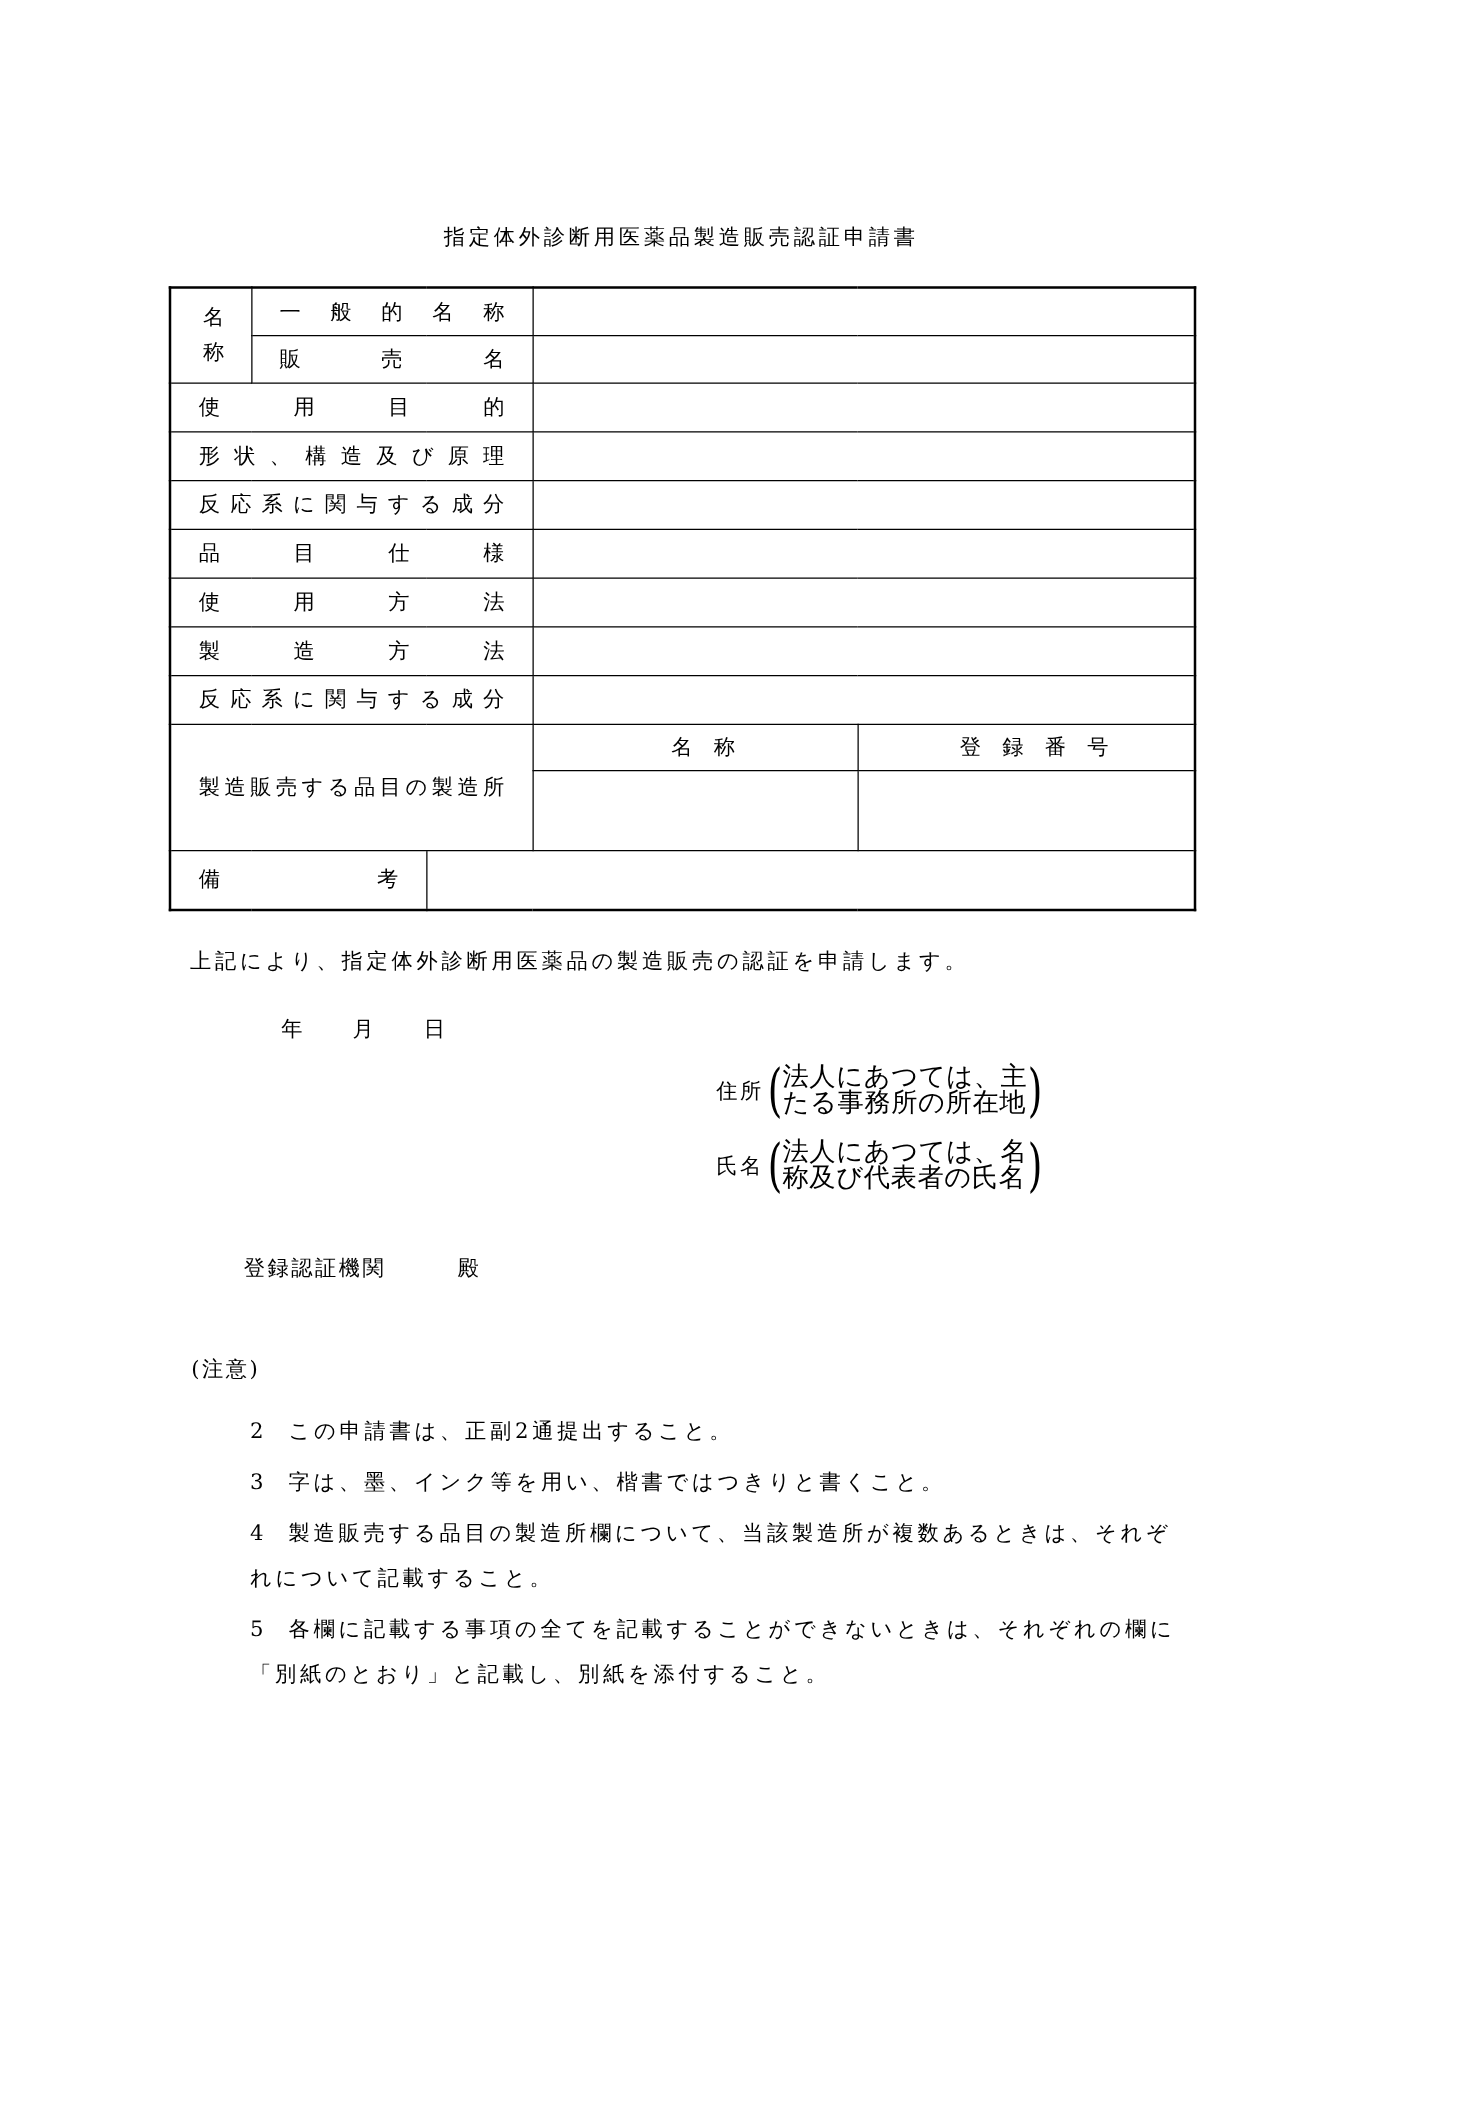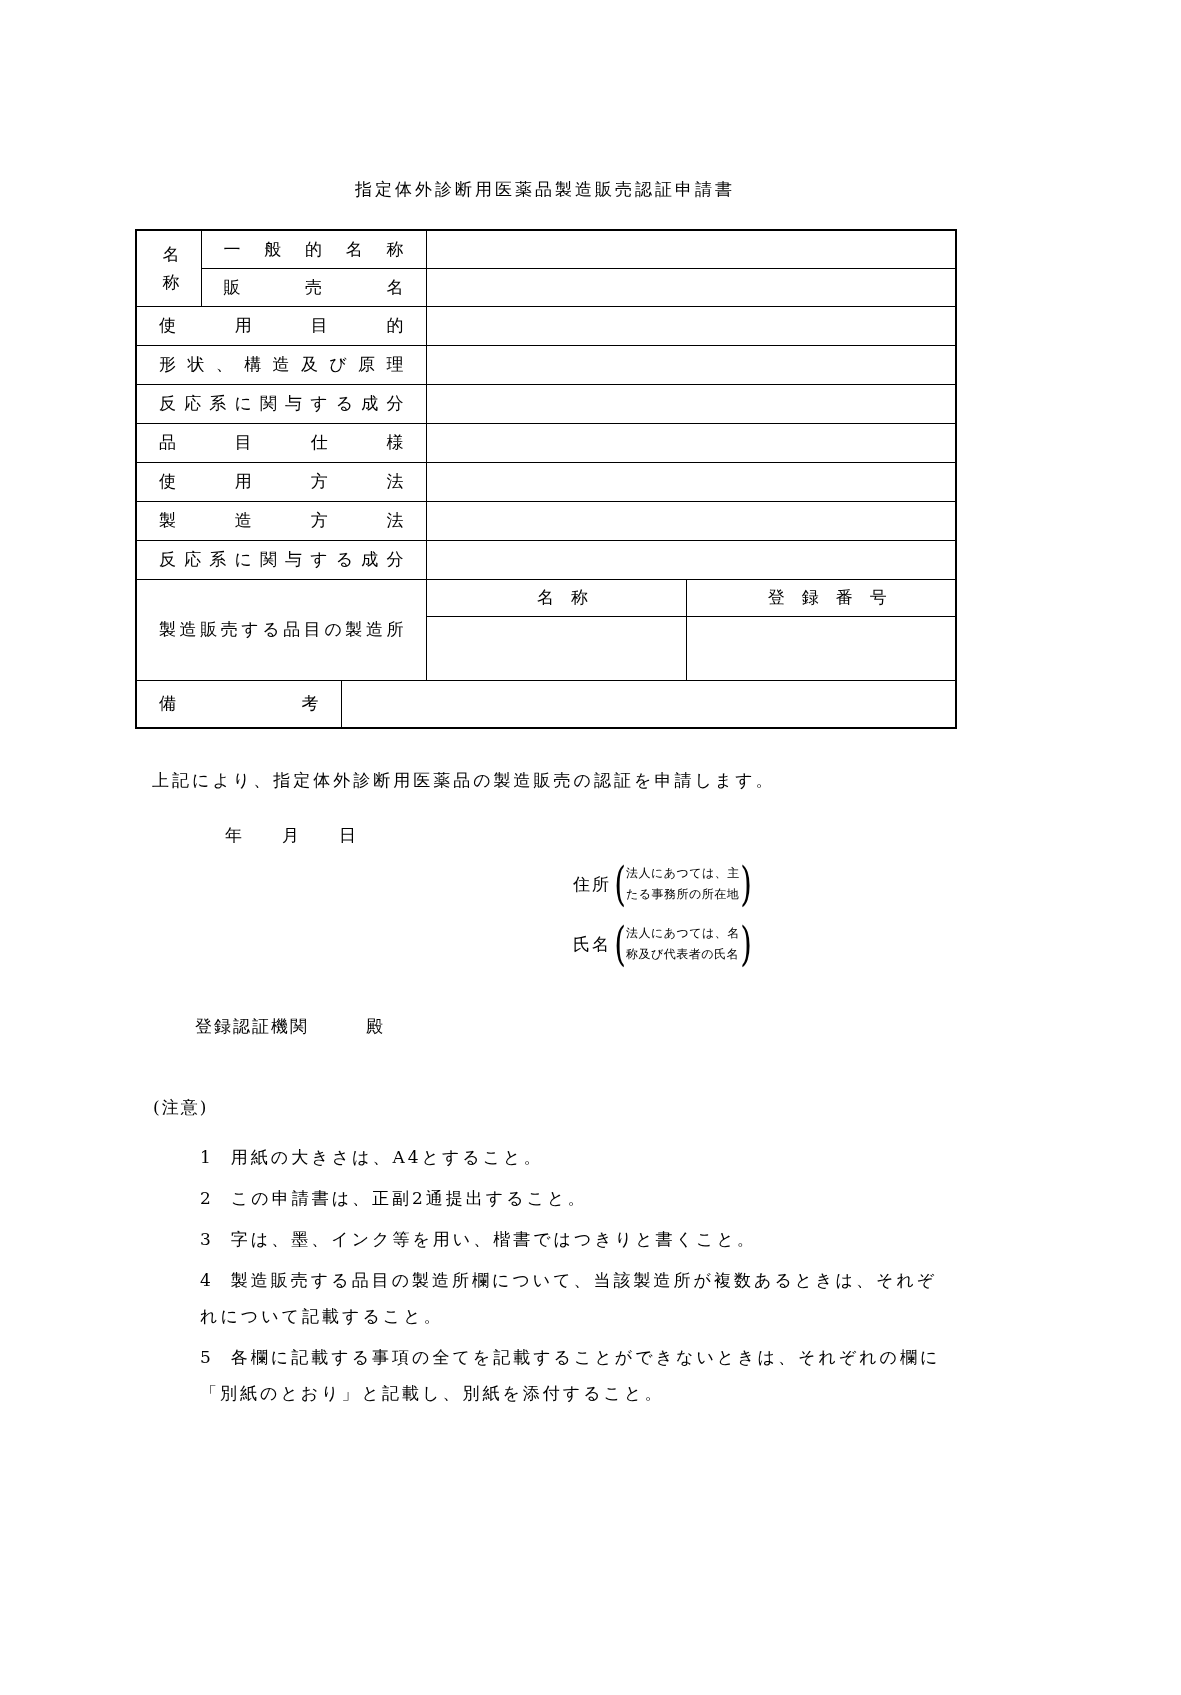--- a/index.html
+++ b/index.html
@@ -44,36 +44,36 @@
     line-height: 28px;
     text-align: right;
     word-break: break-all;
   }
   tr.r        { height: 39px; }
   tr.r-top    { height: 38px; }
   tr.r-hdr    { height: 37px; }
   tr.r-tall   { height: 64px; }
   tr.r-remarks{ height: 48px; }
 
-  .statement { margin-top: 40px; letter-spacing: 3px; text-indent: 1em; font-family: Liberation Mono, monospace; }
+  .statement { margin-top: 28px; letter-spacing: 3px; text-indent: 1em; font-family: Liberation Mono, monospace; }
   .date-line { margin-top: 32px; margin-left: 90px; letter-spacing: 2px; }
 
   .sig { margin-left: 438px; margin-top: 14px; display: flex; align-items: center; }
   .sig-label { letter-spacing: 2px; margin-right: 3px; white-space: nowrap; }
   .big-paren {
     display: inline-block;
     font-size: 46px;
     line-height: 1;
     transform: scaleX(0.65);
     margin: 0 -3px;
   }
   .paren-lines {
     display: inline-flex;
     flex-direction: column;
-    font-size: 12px;
+    font-size: 21px;
     line-height: 21px;
     letter-spacing: 0.5px;
     white-space: nowrap;
   }
 
   .recipient { margin-top: 48px; margin-left: 60px; letter-spacing: 2px; }
   .notes-heading { margin-top: 58px; margin-left: 18px; letter-spacing: 2px; }
   .notes { margin-top: 20px; margin-left: 65px; width: 755px; }
   .note { letter-spacing: 3px; line-height: 36px; margin-bottom: 5px; }
   .note-num { margin-right: 17px; }
@@ -172,23 +172,20 @@
     </span>
     <span class="big-paren">)</span>
   </div>
 
   <div class="recipient">登録認証機関　　　殿</div>
 
   <div class="notes-heading">(注意)</div>
 
   <div class="notes">
     <div class="note">
-      <span class="note-num">1</span><span>用紙の大きさは、A4とすること。</span>
-    </div>
-    <div class="note">
       <span class="note-num">2</span><span>この申請書は、正副2通提出すること。</span>
     </div>
     <div class="note">
       <span class="note-num">3</span><span>字は、墨、インク等を用い、楷書ではつきりと書くこと。</span>
     </div>
     <div class="note">
       <span class="note-num">4</span><span>製造販売する品目の製造所欄について、当該製造所が複数あるときは、それぞれについて記載すること。</span>
     </div>
     <div class="note">
       <span class="note-num">5</span><span>各欄に記載する事項の全てを記載することができないときは、それぞれの欄に「別紙のとおり」と記載し、別紙を添付すること。</span>

